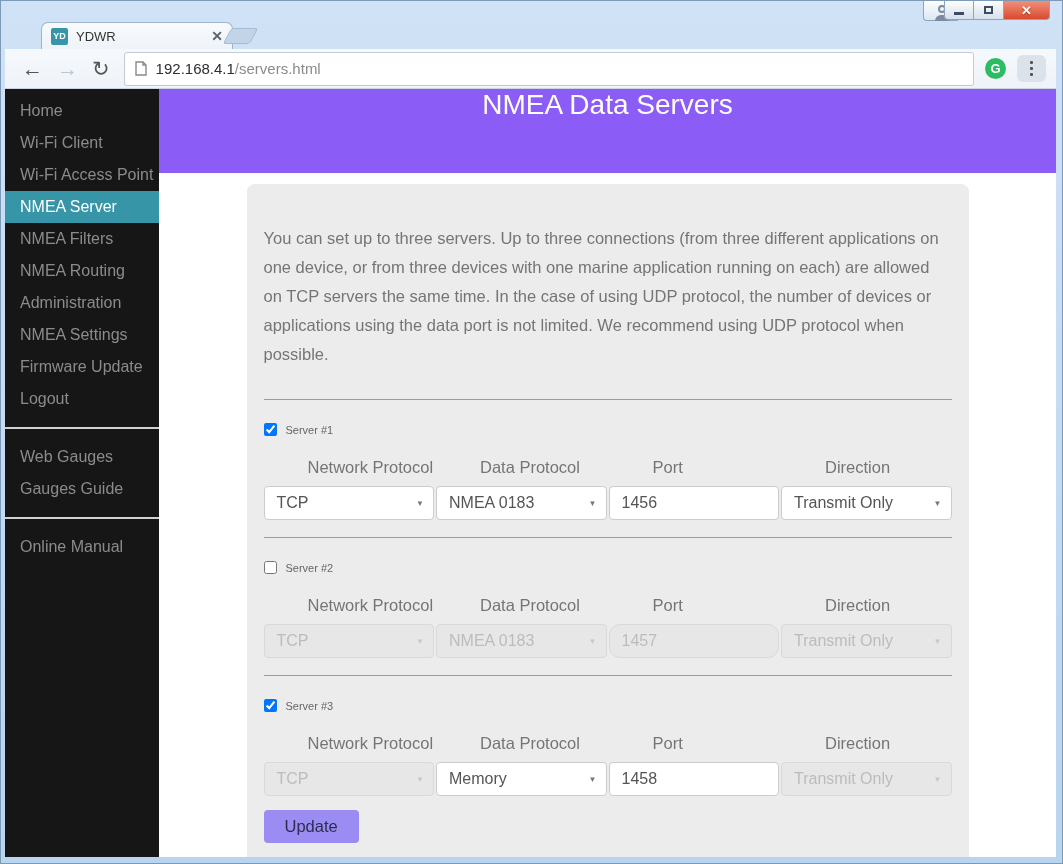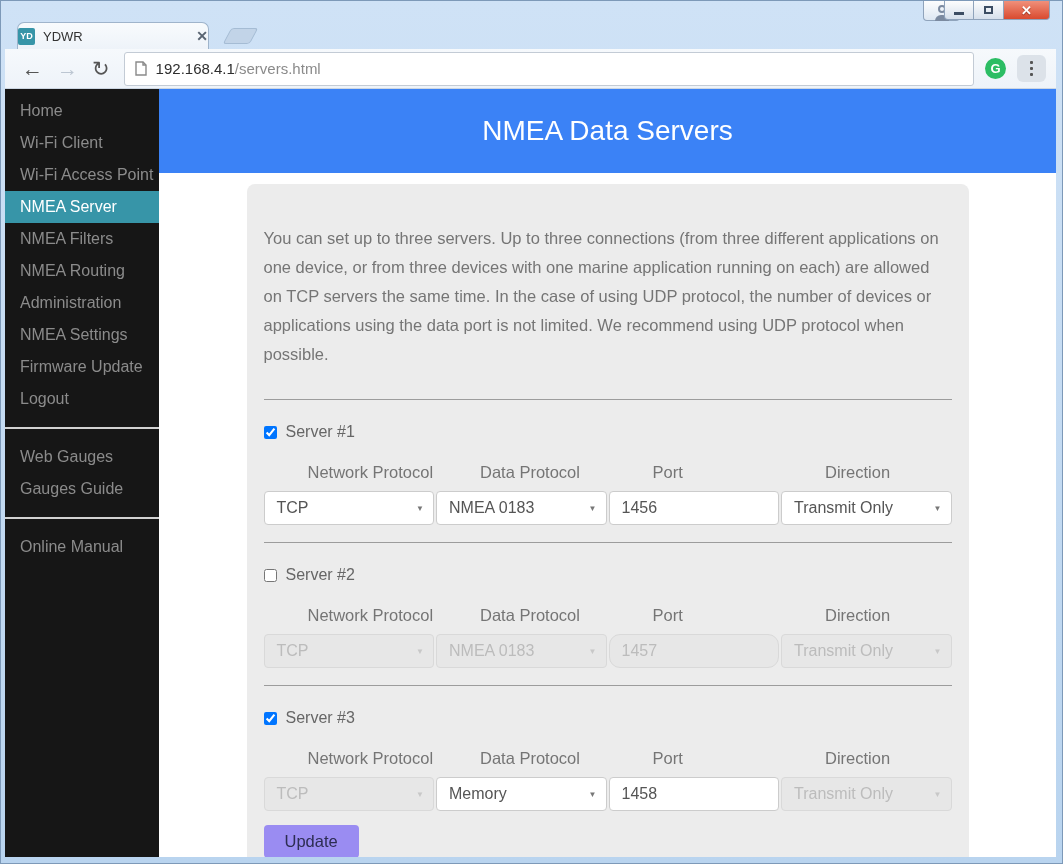--- a/index.html
+++ b/index.html
@@ -3,23 +3,23 @@
 <meta charset="utf-8">
 <style>
   * { margin:0; padding:0; box-sizing:border-box; }
   body { font-family:"Liberation Sans", sans-serif; background:#9db8d6; }
 
   .window { width:1063px; height:864px; background:linear-gradient(#cfe2f6,#b9d4ef);
             padding:0 6px 8px 4px; border:1px solid #7d99b8; position:relative; }
 
   
   .titlebar { height:48px; position:relative; }
-  .tab { position:absolute; left:12px; bottom:0; width:192px; height:27px;
+  .tab { position:absolute; left:36px; bottom:0; width:192px; height:27px;
          background:linear-gradient(#f8fbfd,#eef3f9); border:1px solid #9fb4cb; border-bottom:none;
-         border-radius:7px 7px 0 0; display:flex; align-items:center; padding:0 0; }
+         border-radius:7px 7px 0 0; display:flex; align-items:center; padding:0 9px; }
   .favicon { width:17px; height:17px; background:#3795a8; color:#fff; font-size:9px; font-weight:bold;
              display:flex; align-items:center; justify-content:center; border-radius:2px; flex:none; }
   .tab-title { margin-left:8px; font-size:13px; color:#333; flex:1; white-space:nowrap; overflow:hidden; }
   .tab-close { color:#5a6572; font-size:14px; font-weight:bold; line-height:1; cursor:default; }
   .newtab { position:absolute; left:222px; bottom:5px; width:27px; height:16px;
             background:#c2d4e8; border:1px solid #a5bcd4; border-radius:3px; transform:skewX(-28deg); }
   .profile-btn { position:absolute; right:96px; top:0; width:37px; height:20px;
                  background:linear-gradient(#fcfdfe,#dde7f2); border:1px solid #8fa3bb; border-top:none;
                  border-radius:0 0 4px 4px; display:flex; align-items:center; justify-content:center; }
   .person { width:8px; height:8px; border:2px solid #7b8aa0; border-radius:50%; position:relative; top:-2px; }
@@ -55,33 +55,33 @@
   .menu-btn i { width:3px; height:3px; background:#555; border-radius:1px; }
 
   
   .content { display:flex; height:768px; background:#fff; }
   .sidebar { width:154px; background:#161616; padding-top:6px; flex:none; }
   .side-item { font-size:16px; color:#8b8b8b; padding:7px 8px 7px 15px; white-space:nowrap; cursor:default; }
   .side-item.active { background:#3795a8; color:#fff; }
   .side-divider { border:none; border-top:2px solid #d2d2d2; margin:12px 0; }
 
   .main { flex:1; background:#fff; overflow:hidden; }
-  .page-header { height:84px; background:#3b82f6; display:flex; align-items:center; justify-content:center; }
+  .page-header { height:84px; background:#8b5cf6; display:flex; justify-content:center; }
   .page-title { color:#fff; font-size:28px; font-weight:400; }
 
   .card { width:722px; margin:11px auto 0; background:#ececec; border-radius:8px;
           padding:40px 17px 30px; }
   .intro { color:#757575; font-size:16.5px; line-height:29px; }
   .rule { border:none; border-top:1px solid #9c9c9c; }
   .rule.first { margin-top:30px; }
   .rule.sect { margin-top:17px; }
 
   .check-row { display:flex; align-items:center; margin-top:23px; }
   .check-row input { width:13px; height:13px; margin-right:9px; }
-  .check-label { font-size:16px; color:#666; }
+  .check-label { font-size:11px; color:#666; }
 
   .grid { display:grid; grid-template-columns:repeat(4,1fr); gap:2px; }
   .labels-row { margin-top:22px; }
   .field-label { font-size:16.5px; color:#757575;padding-left:44px; }
   .fields-row { margin-top:9px; }
 
   .select-box { position:relative; height:34px; background:#fff; border:1px solid #ccc; border-radius:4px;
                 display:flex; align-items:center; padding:0 24px 0 12px; font-size:16px; color:#555;
                 cursor:default; }
   .select-box .arrow { position:absolute; right:9px; top:50%; transform:translateY(-50%);

